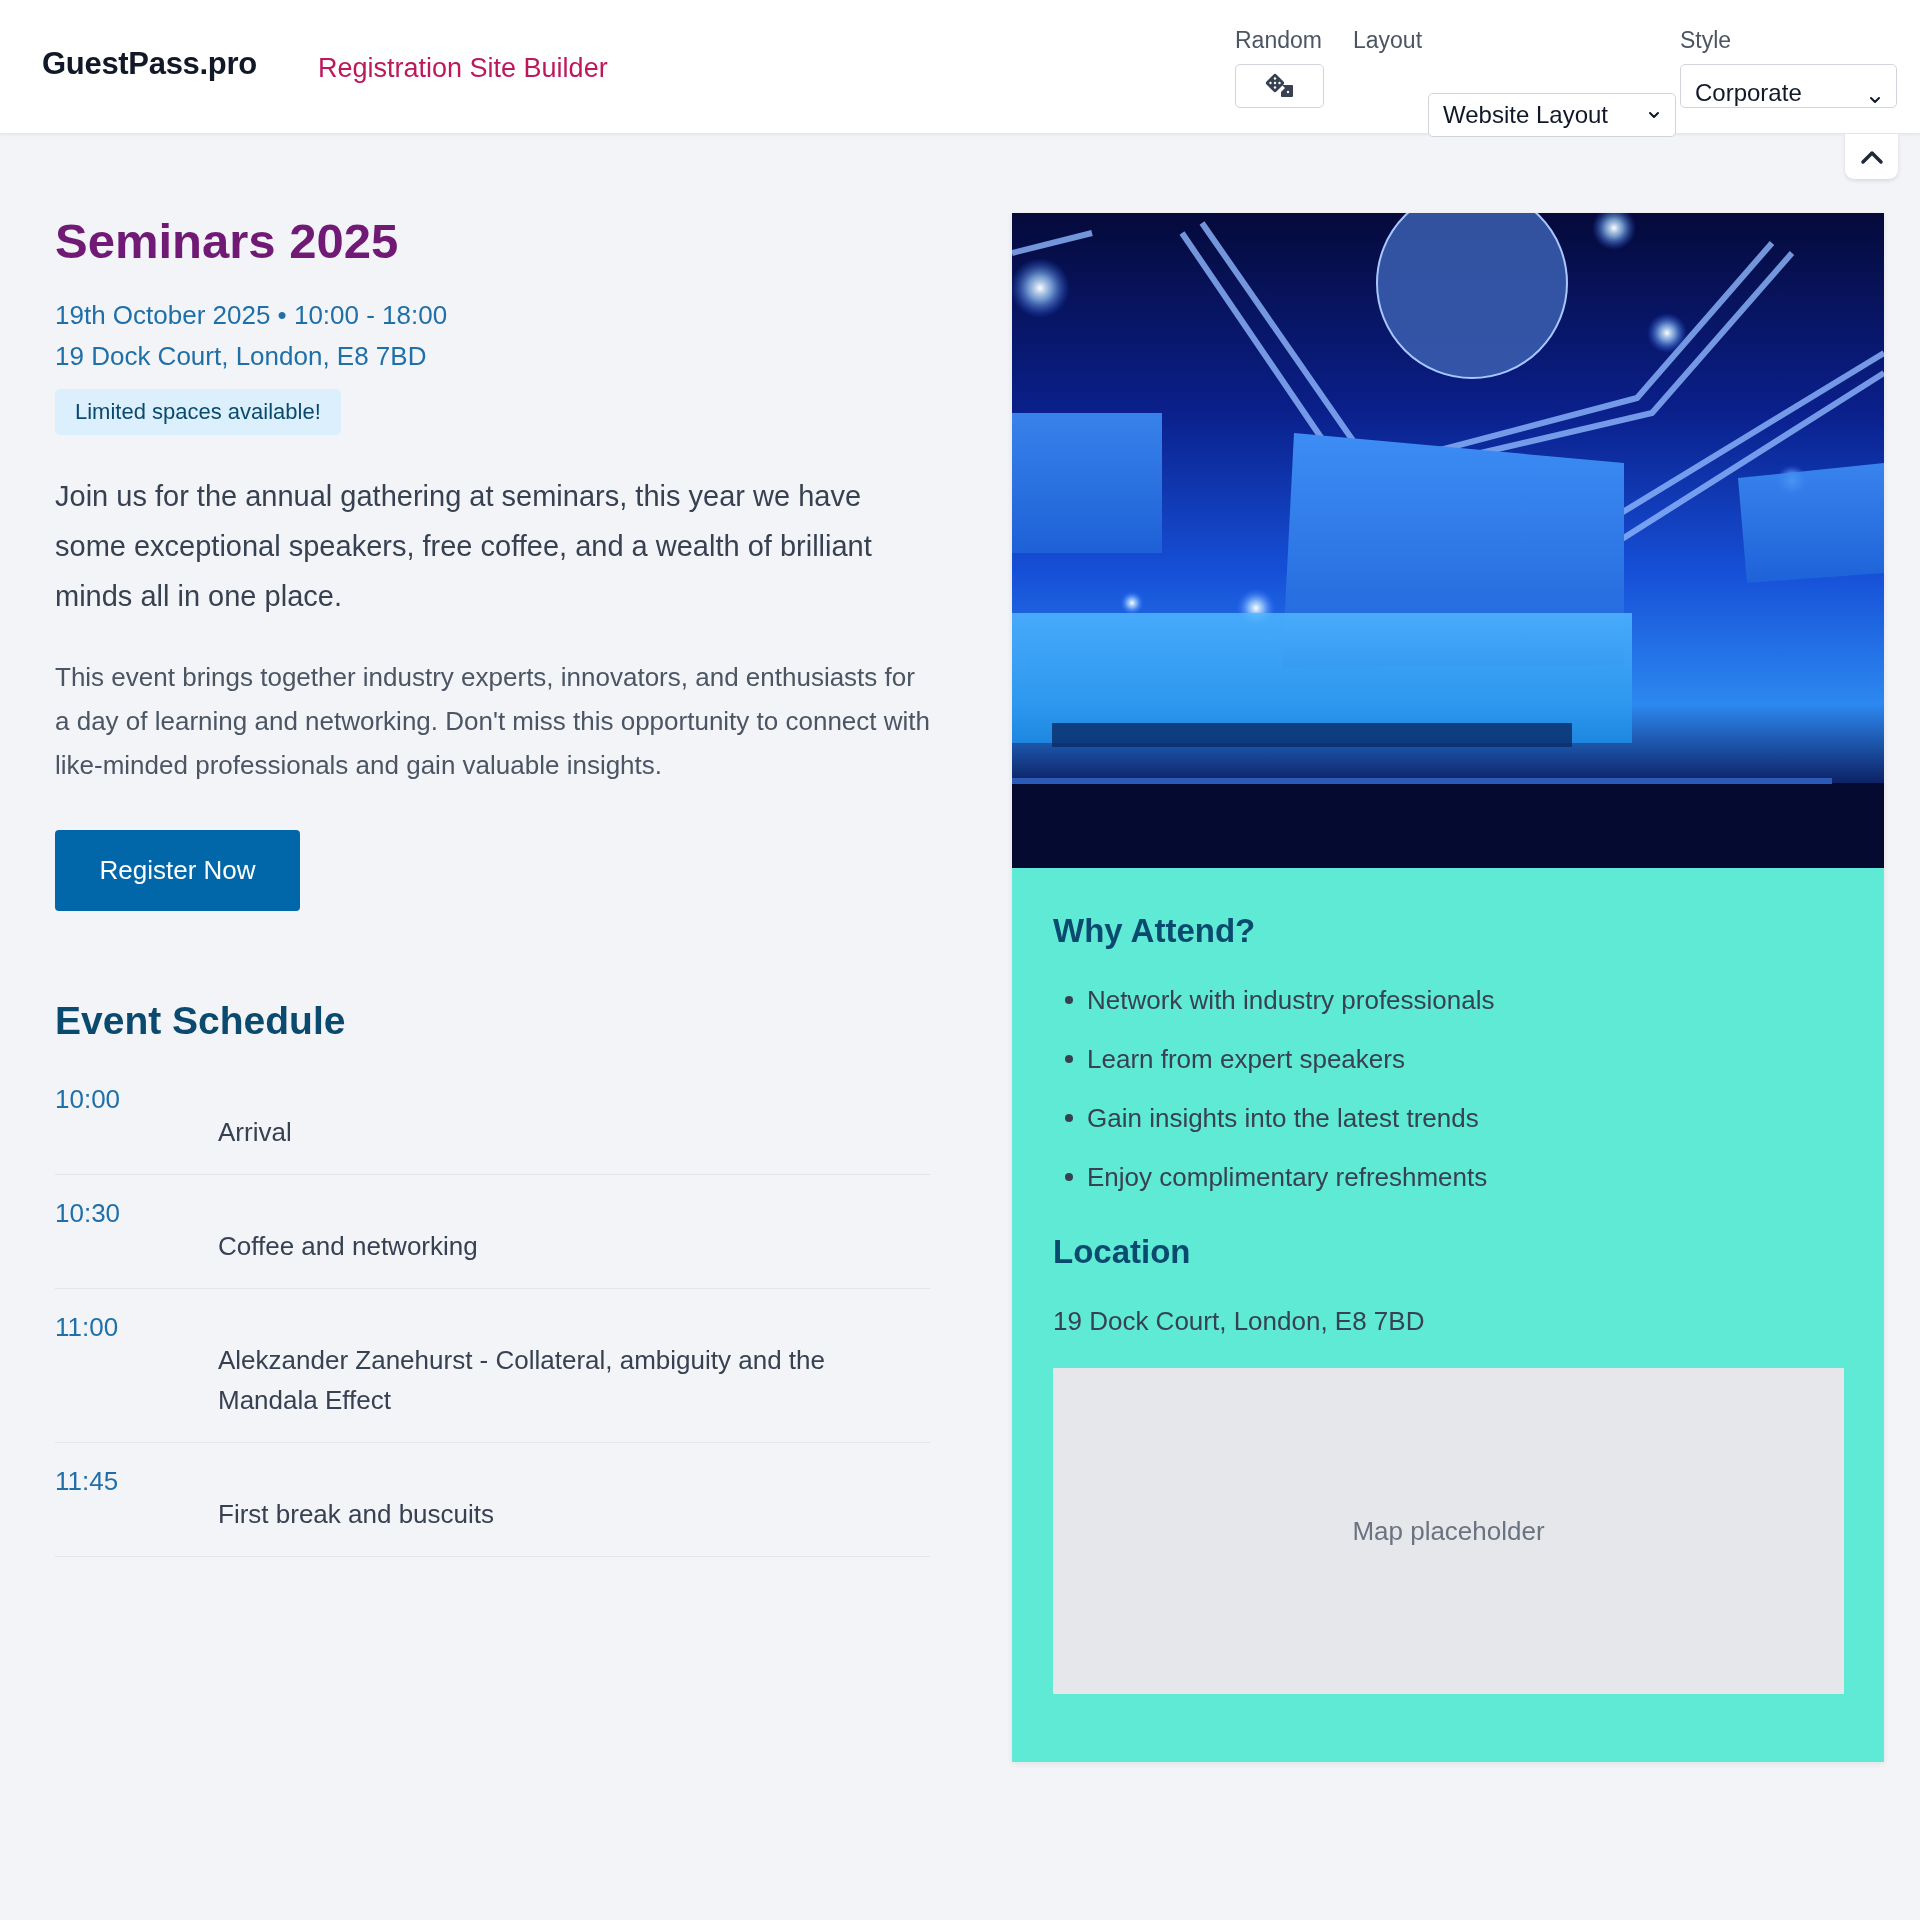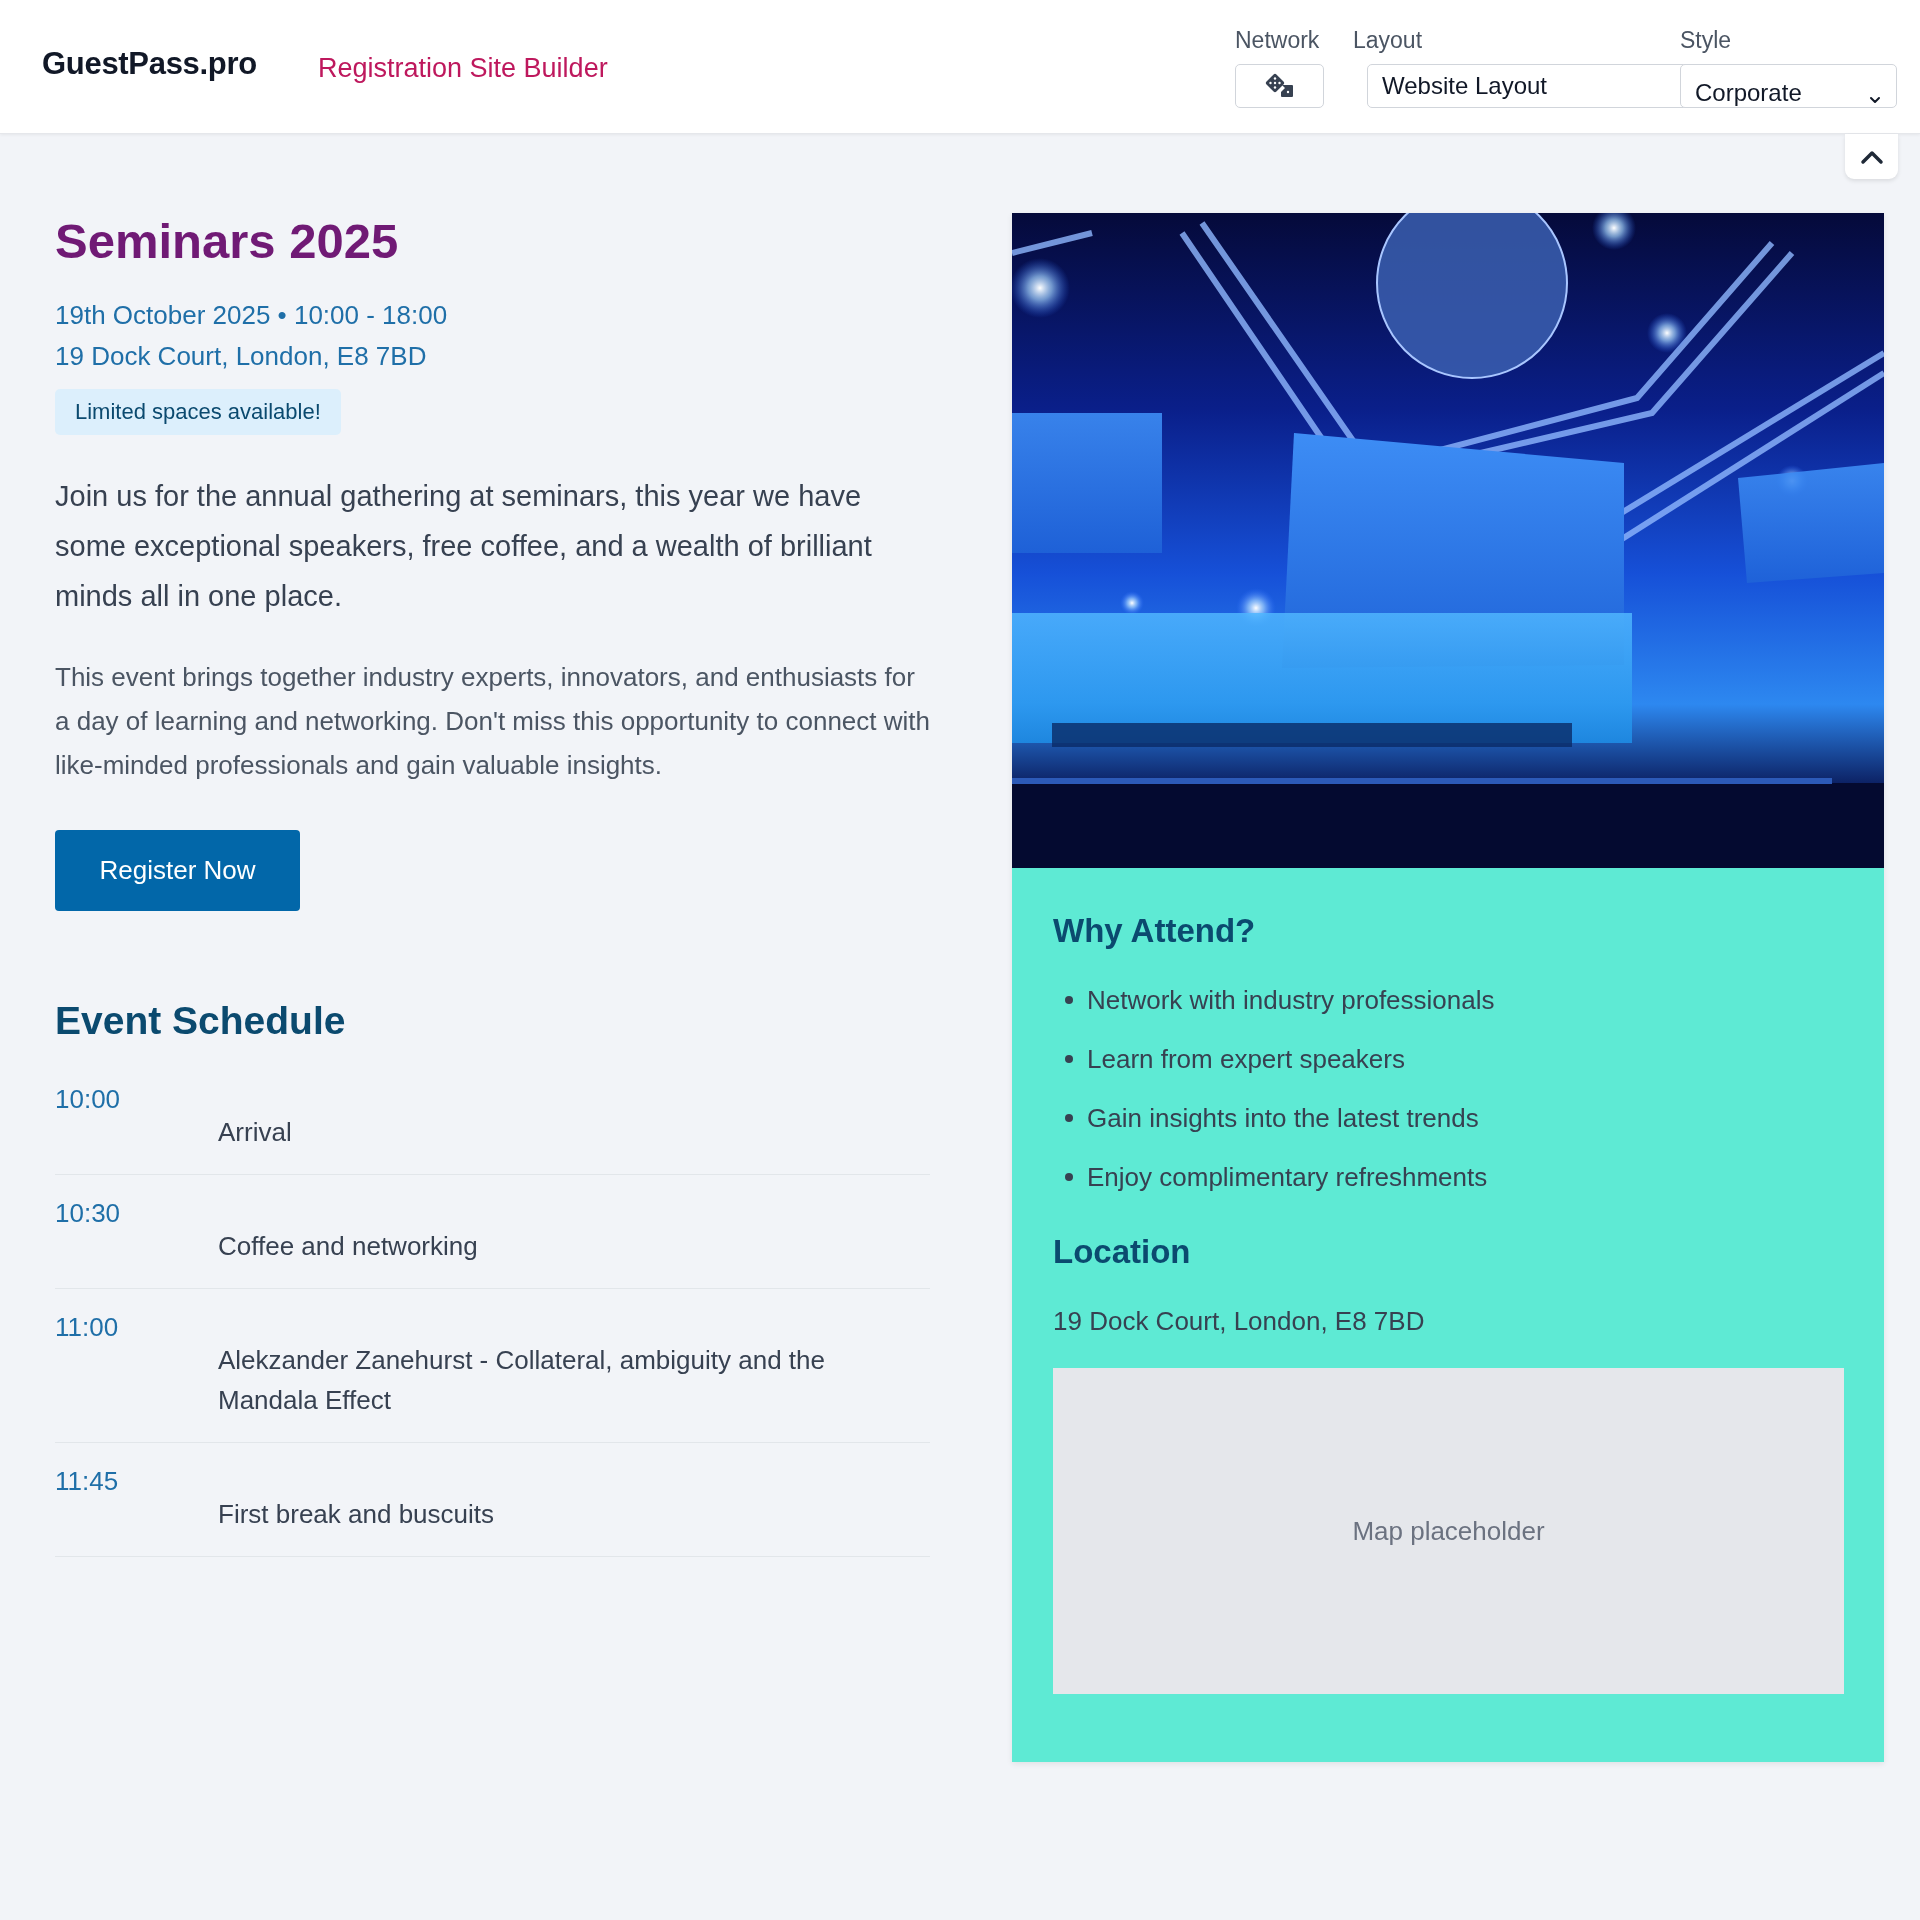--- a/index.html
+++ b/index.html
@@ -33,21 +33,21 @@
   .ctl-box {
     position: absolute; top: 64px; height: 44px;
     background: #fff; border: 1px solid #d1d5db; border-radius: 5px;
     font-family: "Liberation Sans", sans-serif;
   }
   .random-btn { left: 1235px; width: 89px; display:flex; align-items:center; justify-content:center; cursor:pointer; }
   .select {
     display: flex; align-items: center; justify-content: space-between;
     padding: 0 14px; font-size: 24px; color: #111827; cursor: pointer;
   }
-  .layout-select { left: 1367px; width: 354px; }
+  .layout-select { left: 1428px; width: 248px; margin-top: 29px; }
   .style-select { left: 1680px; width: 217px; align-items: flex-end; }
   .chev-down { width: 14px; height: 14px; }
   .collapse-tab {
     position: absolute; left: 1845px; top: 134px; width: 53px; height: 45px;
     background: #fff; border-radius: 0 0 9px 9px;
     box-shadow: 0 2px 4px rgba(0,0,0,0.10);
     display:flex; align-items:center; justify-content:center; cursor:pointer;
   }
 
   
@@ -113,21 +113,21 @@
     font-size: 26px; color: #6b7280;
   }
 </style>
 </head>
 <body>
 
 <header class="topbar">
   <div class="brand">GuestPass.pro</div>
   <div class="subtitle">Registration Site Builder</div>
 
-  <div class="ctl-label" style="left:1235px">Network</div>
+  <div class="ctl-label" style="left:1235px">Random</div>
   <div class="ctl-box random-btn">
     <svg width="30" height="26" viewBox="0 0 30 26">
       <rect x="3" y="3" width="14" height="14" rx="2" transform="rotate(45 10 10)" fill="#374151"></rect>
       <circle cx="10" cy="5.5" r="1.2" fill="#fff"></circle>
       <circle cx="10" cy="14.5" r="1.2" fill="#fff"></circle>
       <circle cx="5.5" cy="10" r="1.2" fill="#fff"></circle>
       <circle cx="14.5" cy="10" r="1.2" fill="#fff"></circle>
       <circle cx="10" cy="10" r="1.2" fill="#fff"></circle>
       <path d="M17 12 L27 12 Q28 12 28 13 L28 23 Q28 24 27 24 L17 24 Q16 24 16 23 L16 19 L20 15 Z" fill="#374151"></path>
       <circle cx="23" cy="19" r="1.2" fill="#fff"></circle>

